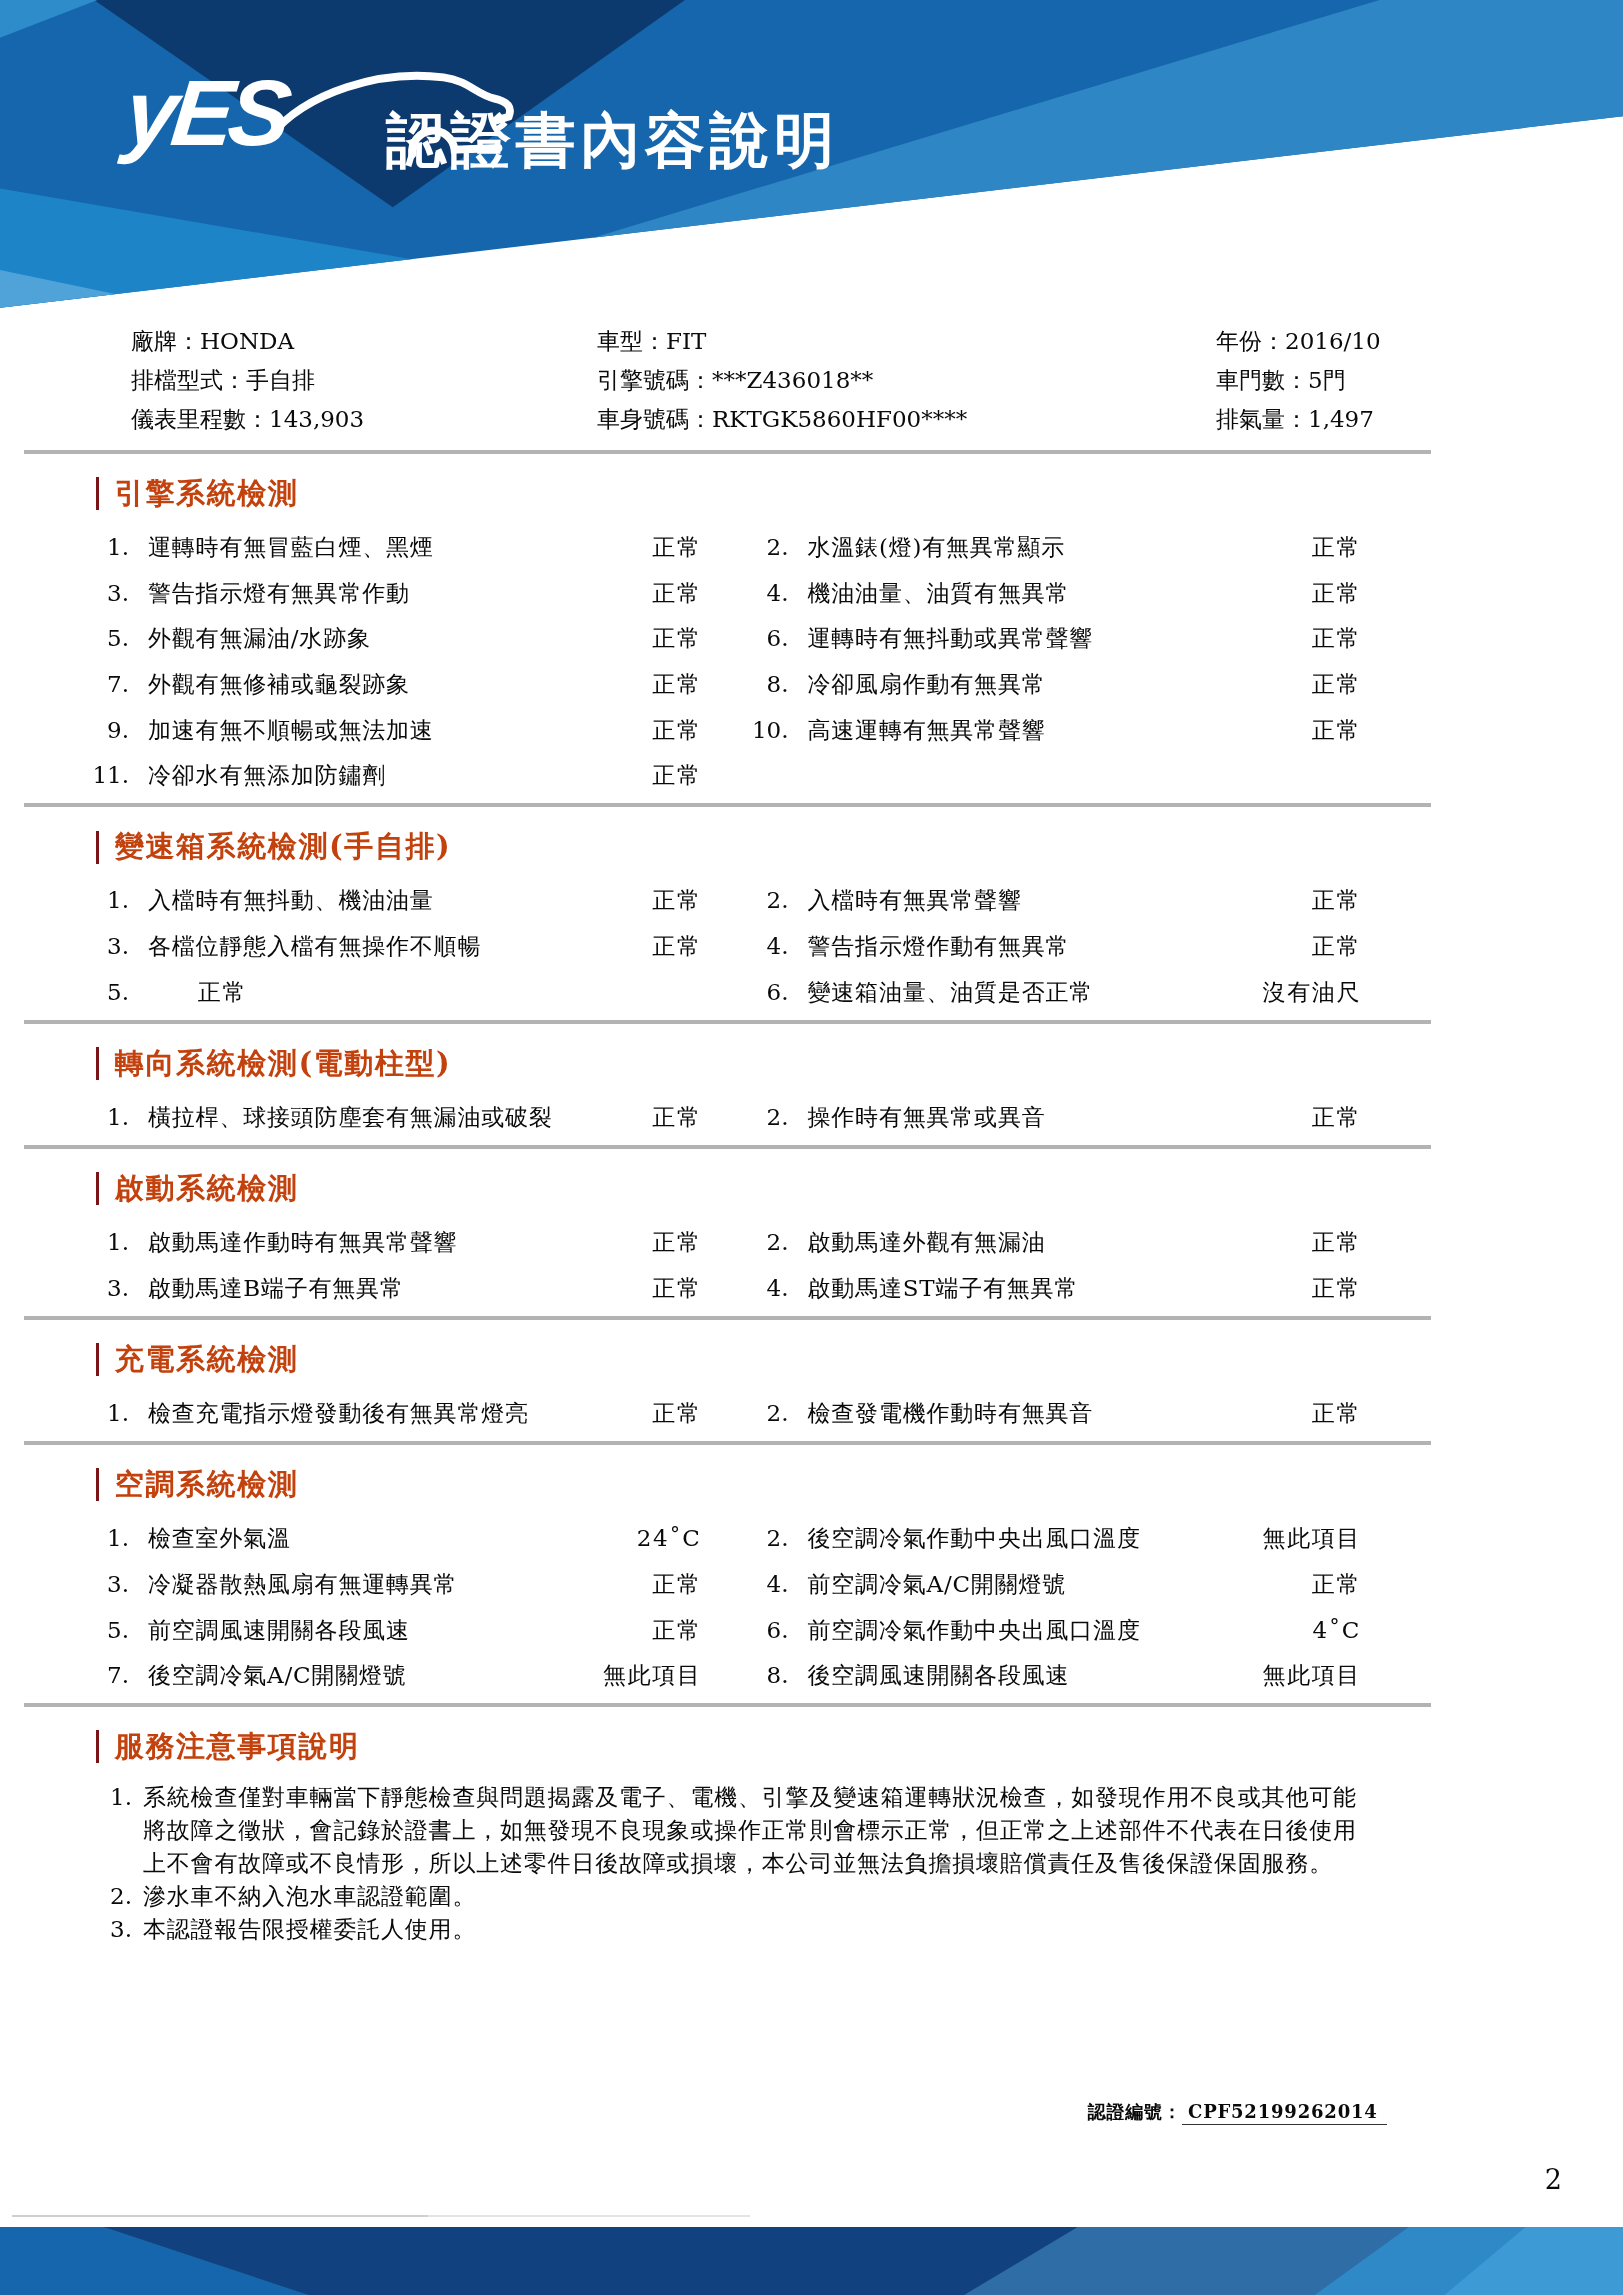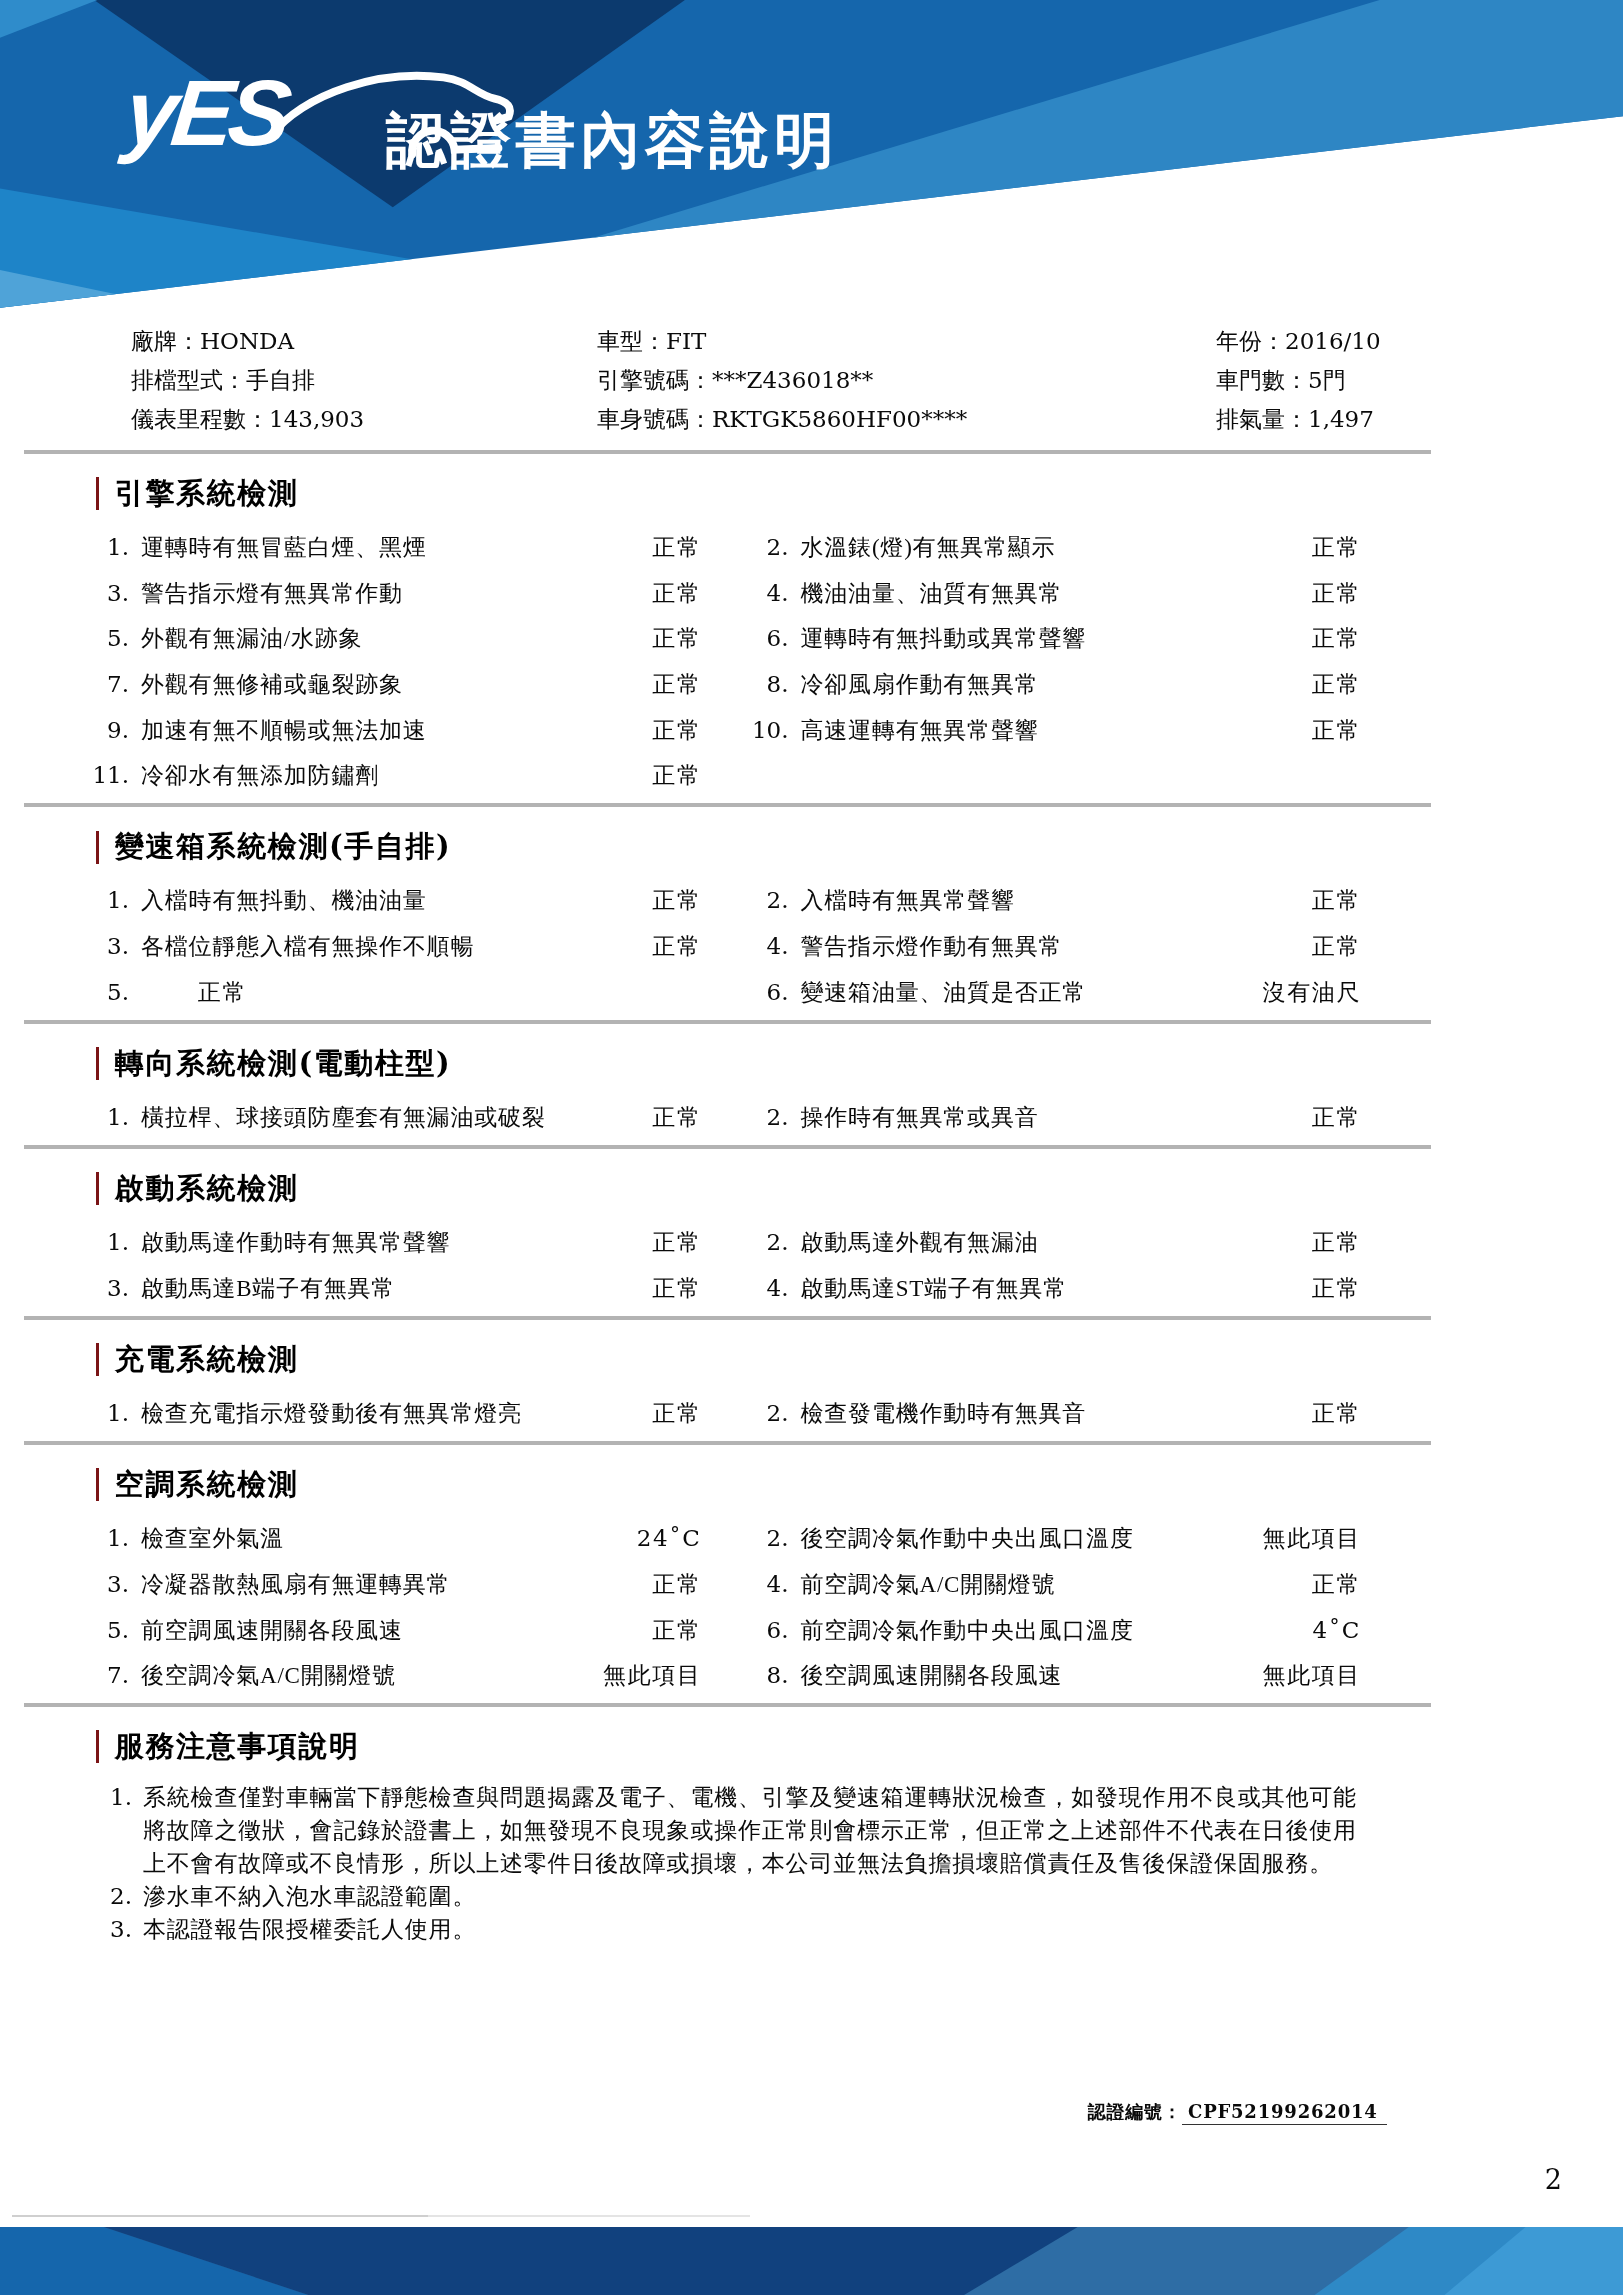--- a/index.html
+++ b/index.html
@@ -23,28 +23,28 @@
   .logo-car{margin-left:-22px;margin-top:-9.4px;}
   .header-title{position:absolute;left:386px;top:101px;color:#ffffff;
     font-family:"Liberation Sans","DejaVu Sans",sans-serif;font-weight:bold;
     font-size:60px;letter-spacing:4.7px;}
   
   .content{position:absolute;top:314px;left:0;width:1447px;}
   .vehicle-info{margin:7.9px 55px 0 131px;display:grid;grid-template-columns:466px 619px 1fr;
     font-size:23px;line-height:39px;}
   .field{white-space:nowrap;}
   .divider{height:3.9px;background:#b3b3b3;margin:11px 15.7px 0 23.6px;}
-  .sec-title{margin:20.4px 0 0 96px;display:flex;align-items:flex-start;color:#000000;
+  .sec-title{margin:20.4px 0 0 96px;display:flex;align-items:flex-start;color:#c2410c;
     font-size:29px;font-weight:bold;line-height:38px;letter-spacing:1.6px;}
   .sec-bar{width:3.1px;height:33px;background:#7a1416;margin:3.1px 15.7px 0 0;flex:none;}
   .items{margin:19px 86px 0 91px;display:grid;grid-template-columns:1fr 1fr;
     column-gap:49px;row-gap:12.6px;font-size:23px;}
   .item{display:flex;align-items:baseline;height:33px;line-height:33px;}
   .i-num{width:38px;text-align:right;flex:none;}
-  .i-label{margin-left:12px;flex:1;white-space:nowrap;letter-spacing:0.8px;font-family:Liberation Serif, serif;}
+  .i-label{margin-left:19px;flex:1;white-space:nowrap;letter-spacing:0.8px;}
   .i-value{text-align:right;flex:none;min-width:118px;letter-spacing:1.6px;}
   .notes-list{margin:15.7px 79px 0 91px;font-size:23px;line-height:33px;}
   .note{display:flex;}
   .n-num{width:41px;text-align:right;flex:none;padding-right:11px;}
   .n-text{flex:1;letter-spacing:0.8px;}
   .cert{position:absolute;top:1786px;right:60px;font-size:18px;letter-spacing:0.8px;font-weight:bold;}
   .cert-value{border-bottom:1.6px solid #333;padding:0 9.4px 2.4px 6.3px;}
   .page-num{position:absolute;top:2164px;right:61px;font-size:27px;}
   .pre-footer-line{position:absolute;top:2215px;left:11.8px;width:416px;height:2.4px;background:#cfcfcf;}
   .pre-footer-line2{position:absolute;top:2215px;left:428px;width:322px;height:2.4px;background:#e4e4e4;}

